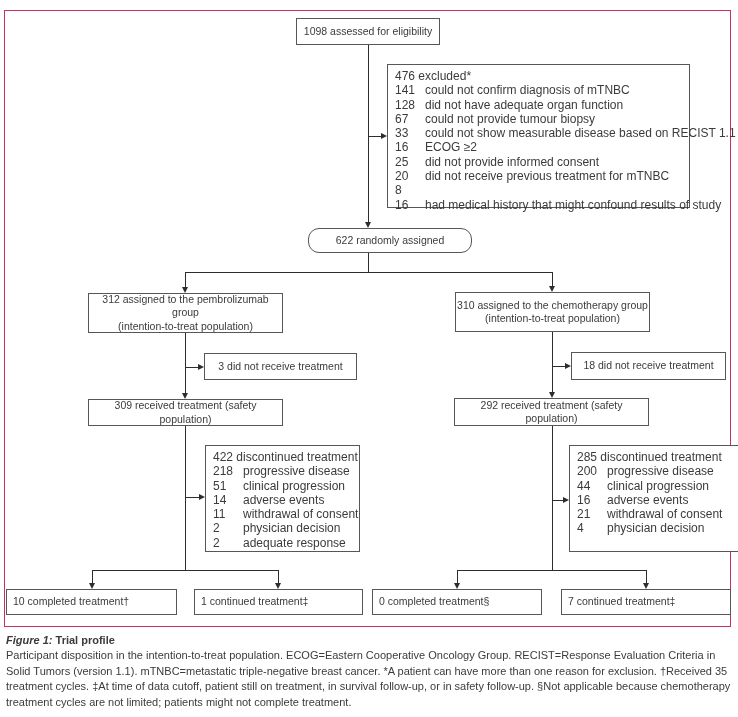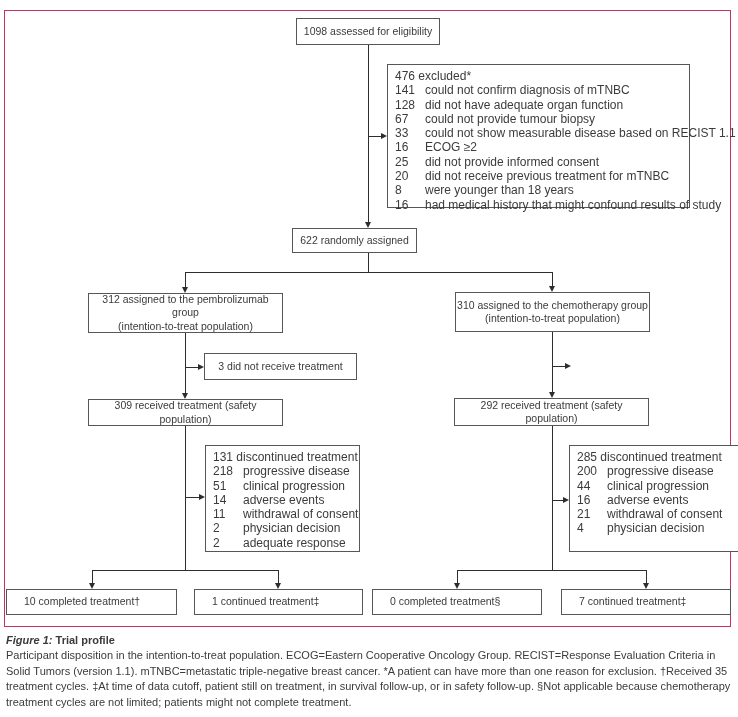--- a/index.html
+++ b/index.html
@@ -10,21 +10,21 @@
   }
   .frame{
     position:absolute;left:4px;top:10px;width:727px;height:617px;
     border:1.5px solid #c73060;box-sizing:border-box;background:#fff;
   }
   .box{
     position:absolute;background:#fff;border:1.2px solid #56575a;
     box-sizing:border-box;font-size:10.5px;line-height:1.25;color:#3b3b3c;
   }
   .center{display:flex;flex-direction:column;align-items:center;justify-content:center;text-align:center;}
-  .leftpad{display:flex;align-items:center;padding-left:17px;text-align:center;}
+  .leftpad{display:flex;align-items:center;padding-left:6px;text-align:center;}
   .listbox{padding:4px 4px 2px 7px;font-size:12px;line-height:14.3px;}
   .lhead{white-space:nowrap;}
   .lrow{display:grid;grid-template-columns:26px auto;column-gap:4px;white-space:nowrap;}
   .lrow .num{text-align:left;}
   .vline{position:absolute;width:1px;background:#2d2d2e;}
   .hline{position:absolute;height:1px;background:#2d2d2e;}
   .ah-d{position:absolute;width:0;height:0;border-left:3.5px solid transparent;border-right:3.5px solid transparent;border-top:6px solid #2d2d2e;}
   .ah-r{position:absolute;width:0;height:0;border-top:3.5px solid transparent;border-bottom:3.5px solid transparent;border-left:6px solid #2d2d2e;}
   .caption{position:absolute;left:6px;top:634px;width:726px;font-size:11px;color:#3b3b3c;}
   .cap-title{font-weight:bold;font-size:11px;margin-bottom:2px;}
@@ -109,58 +109,60 @@
         <div class="lrow">
           <span class="num">25</span>
           <span class="txt">did not provide informed consent</span>
         </div>
         <div class="lrow">
           <span class="num">20</span>
           <span class="txt">did not receive previous treatment for mTNBC</span>
         </div>
         <div class="lrow">
           <span class="num">8</span>
-          <span class="txt">were younger than 18 years</span>
         </div>
         <div class="lrow">
           <span class="num">16</span>
           <span class="txt">had medical history that might confound results of study</span>
         </div>
       </div>
   </div>
 
-  <div class="box center" style="left:292px;top:228px;width:125px;height:25px;">
+  <div class="box center" style="left:308px;top:228px;width:164px;height:25px;border-radius:11px;">
     <span>622 randomly assigned</span>
   </div>
 
   <div class="box center" style="left:88px;top:293px;width:195px;height:40px;">
     <span>312 assigned to the pembrolizumab group</span>
     <span>(intention-to-treat population)</span>
   </div>
 
   <div class="box center" style="left:455px;top:292px;width:195px;height:40px;">
     <span>310 assigned to the chemotherapy group</span>
     <span>(intention-to-treat population)</span>
   </div>
 
   <div class="box center" style="left:204px;top:353px;width:153px;height:27px;">
     <span>3 did not receive treatment</span>
   </div>
 
+  <div class="box center" style="left:571px;top:352px;width:155px;height:28px;">
+    <span>18 did not receive treatment</span>
+  </div>
 
   <div class="box center" style="left:88px;top:399px;width:195px;height:27px;">
     <span>309 received treatment (safety population)</span>
   </div>
 
   <div class="box center" style="left:454px;top:398px;width:195px;height:28px;justify-content:flex-end;">
     <span>292 received treatment (safety population)</span>
   </div>
 
   <div class="box listbox" style="left:205px;top:445px;width:155px;height:107px;">
-    <div class="lhead">131 discontinued treatment</div>
+    <div class="lhead">422 discontinued treatment</div>
     <div>
         <div class="lrow">
           <span class="num">218</span>
           <span class="txt">progressive disease</span>
         </div>
         <div class="lrow">
           <span class="num">51</span>
           <span class="txt">clinical progression</span>
         </div>
         <div class="lrow">

